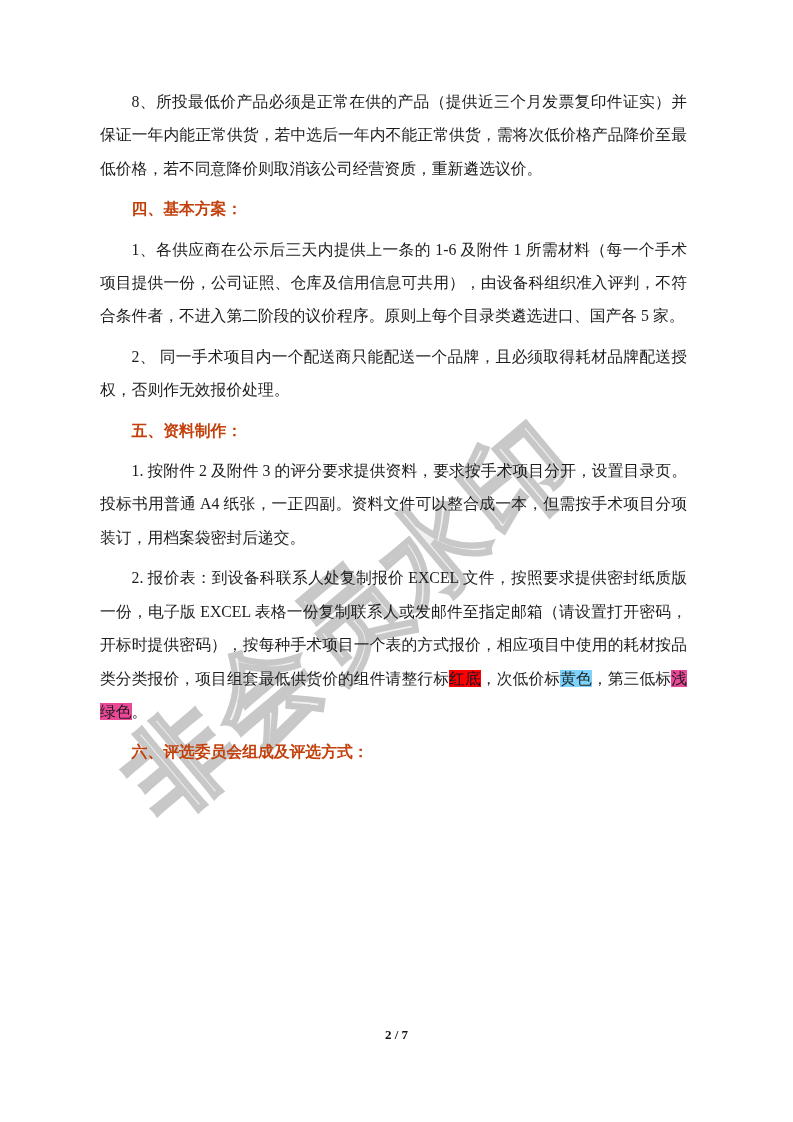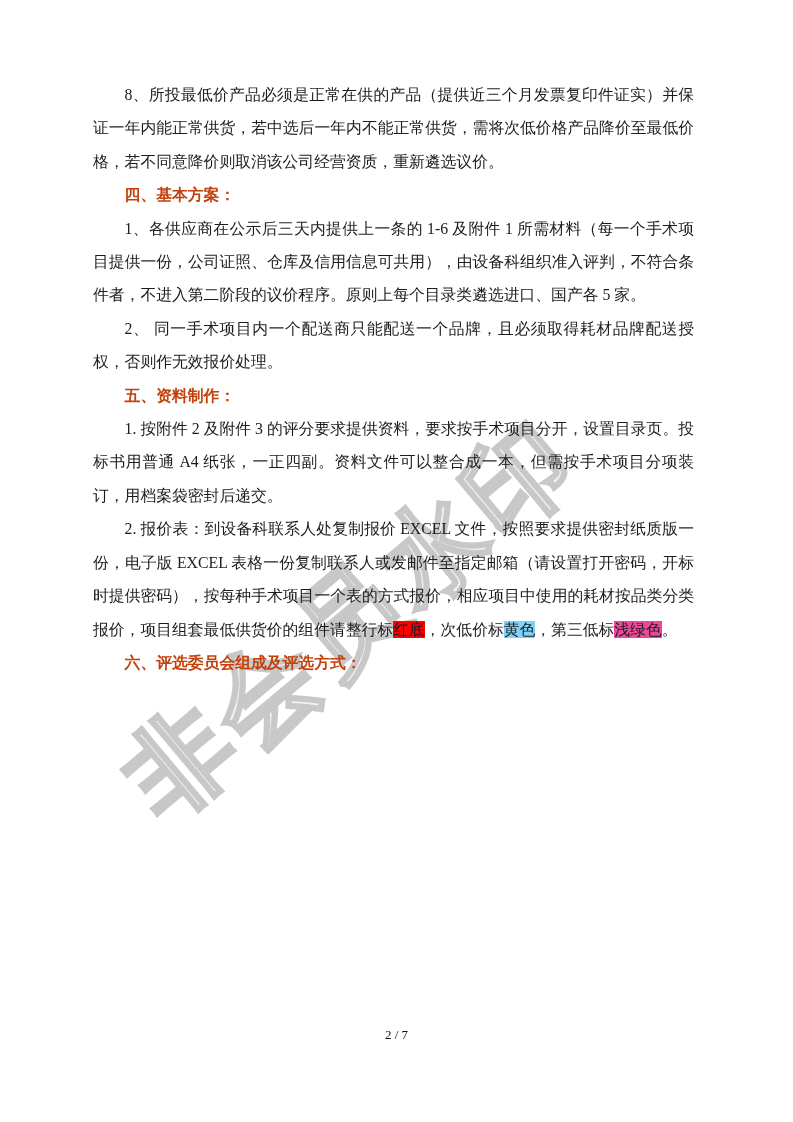--- a/index.html
+++ b/index.html
@@ -28,36 +28,36 @@
   .content {
     position: absolute;
     left: 93px; top: 78px;
     width: 601px;
     font-size: 15.8px;
     line-height: 33.4px;
     color: #1c1c1c;
     text-align: justify;
     z-index: 2;
   }
-  .content p { margin: 0; text-indent: 2em; }
+  .content p { margin: 7px; text-indent: 2em; }
   .heading {
     font-weight: 700;
     font-family: "Liberation Sans", "DejaVu Sans", sans-serif;
     color: #c2410c;
   }
   .hl-red    { background: #ff0000; color: #0f172a; }
   .hl-yellow { background: #7dd3fc; }
   .hl-cyan   { background: #ec4899; }
   .page-number {
     position: absolute;
     top: 1027px; left: 0;
     width: 793px;
     text-align: center;
     font-family: "Liberation Serif", "DejaVu Serif", serif;
-    font-weight: 400;
+    font-weight: 700;
     font-size: 13px;
     color: #111111;
     z-index: 2;
   }
 </style>
 </head>
 <body>
 
 <div class="page">
 

